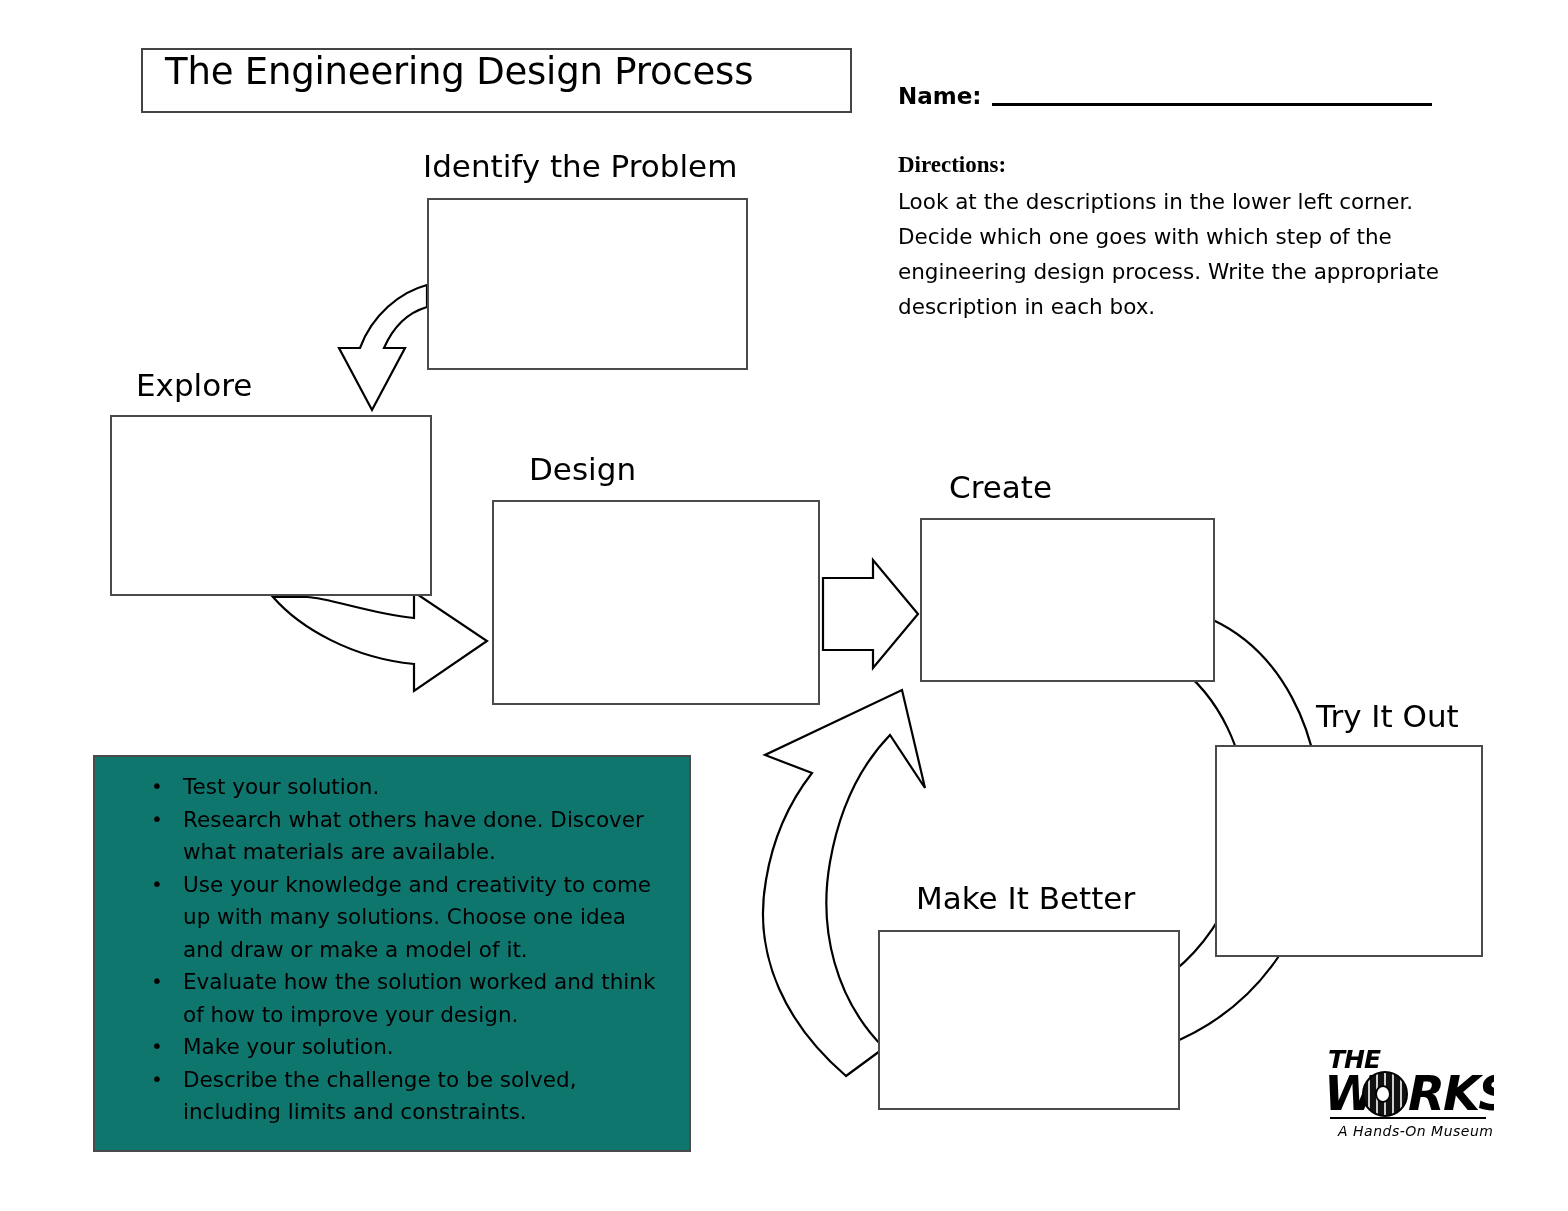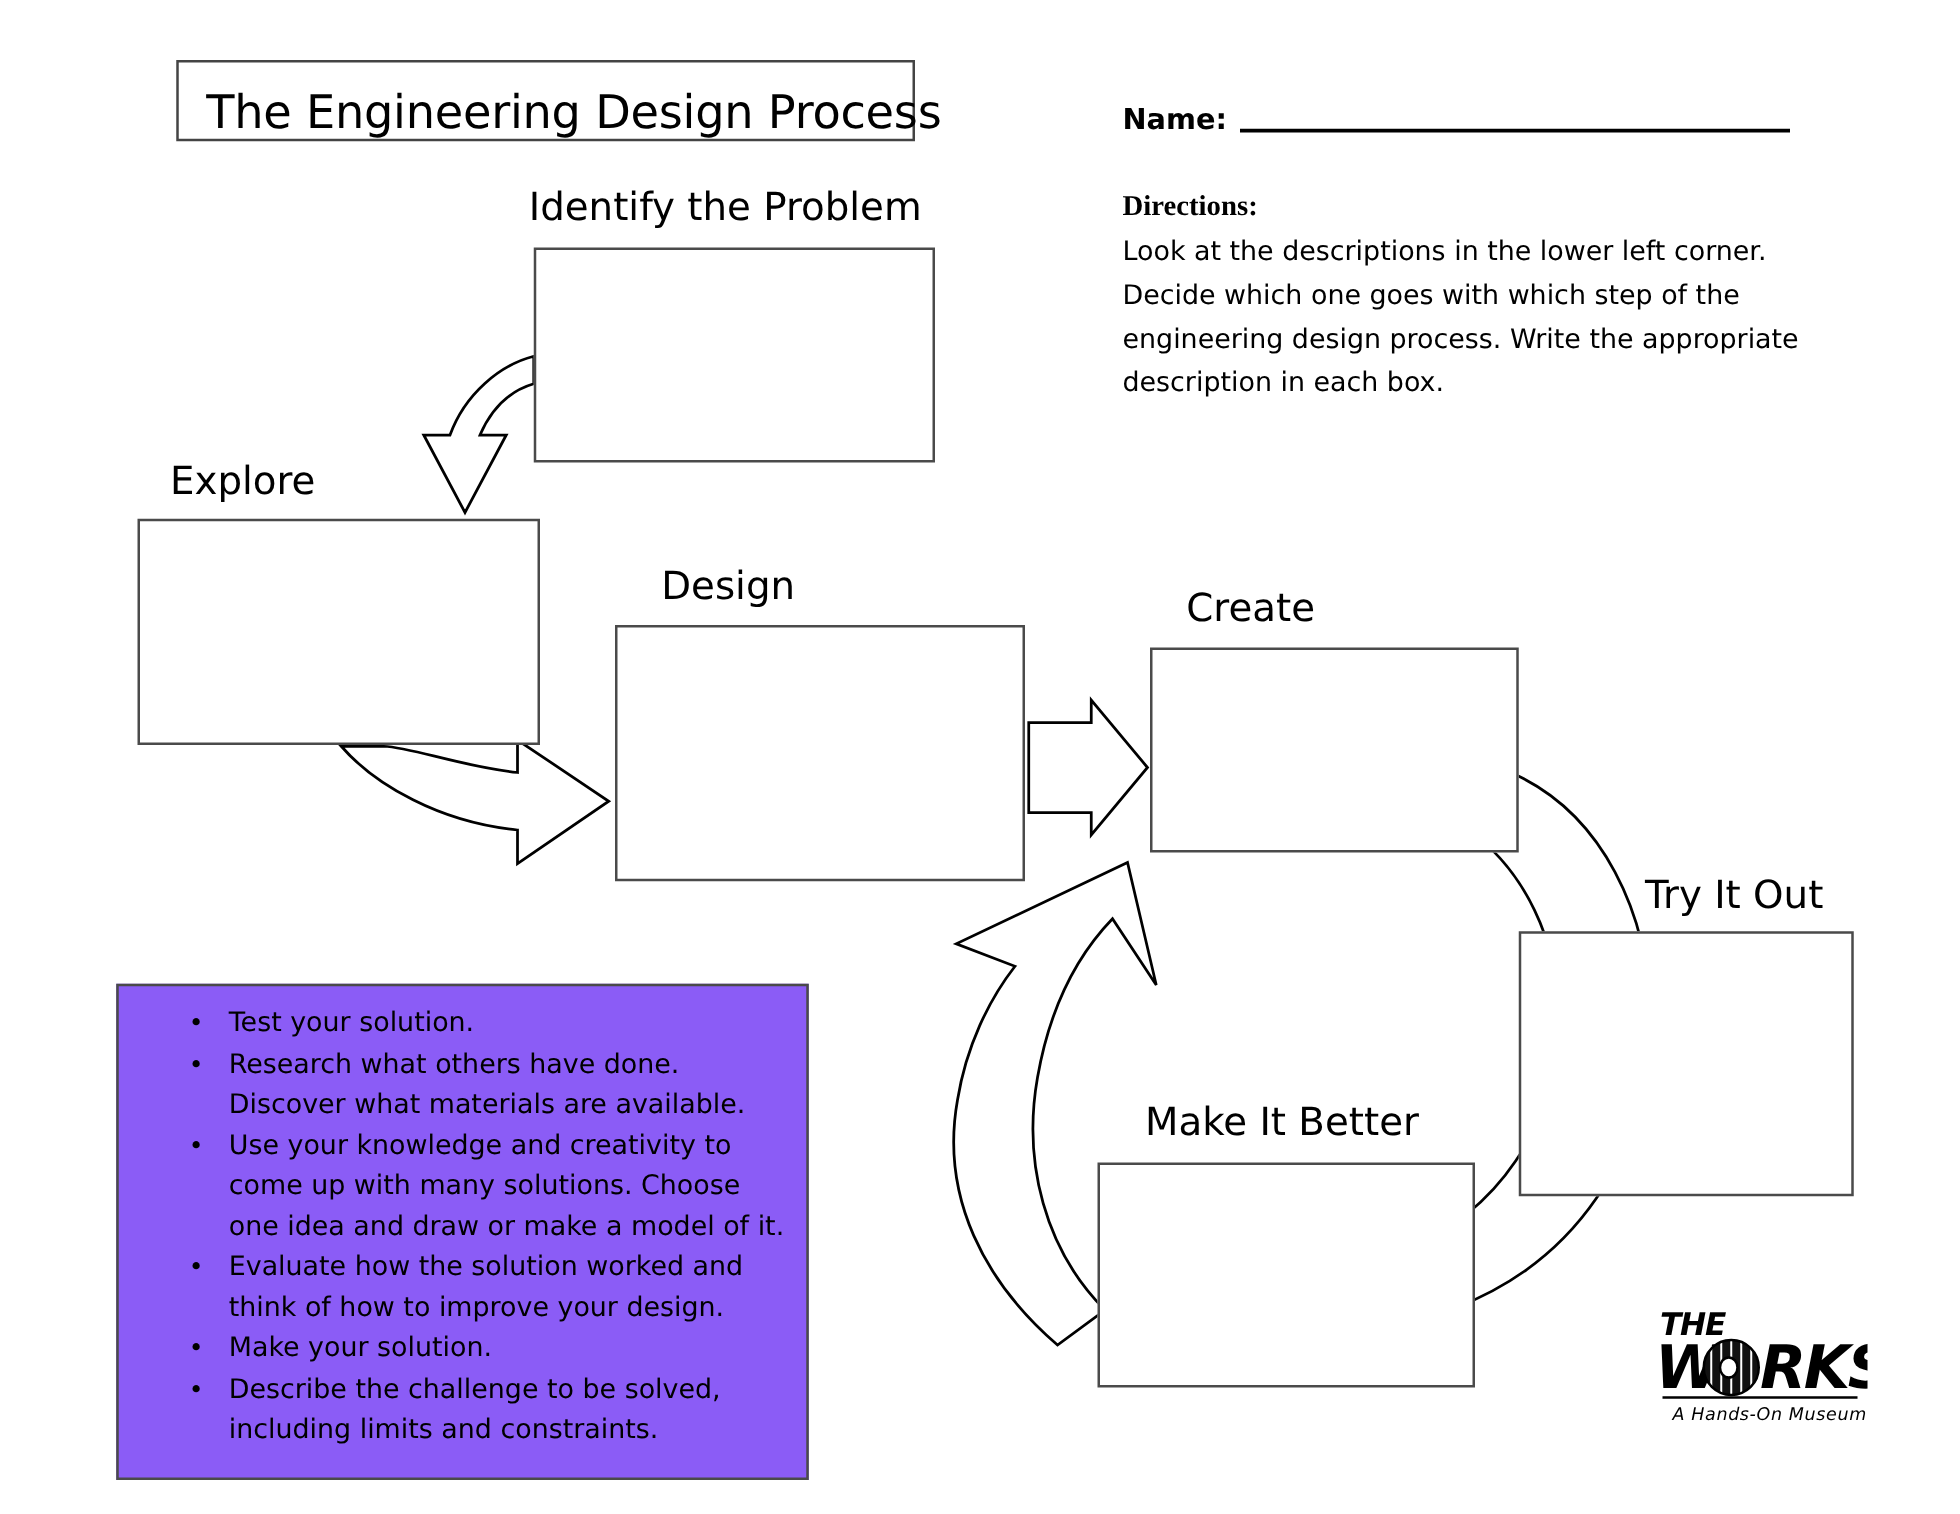--- a/index.html
+++ b/index.html
@@ -21,25 +21,25 @@
     left: 0; top: 0;
     width: 1568px;
     height: 1211px;
     pointer-events: none;
   }
 
   
   .title-box {
     position: absolute;
     left: 141px; top: 48px;
-    width: 591px; height: 65px;
+    width: 711px; height: 65px;
     border: 2px solid #444444;
     box-sizing: border-box;
     display: flex;
-    align-items: flex-end;
+    align-items: flex-start;
     padding-left: 22px;
   }
   .title-text {
     font-size: 37px;
     letter-spacing: -0.2px;
     white-space: nowrap;
   }
 
   
   .name-row {
@@ -101,25 +101,24 @@
   .box-explore  { left: 110px; top: 415px;  width: 322px; height: 181px; }
   .box-design   { left: 492px; top: 500px;  width: 328px; height: 205px; }
   .box-create   { left: 920px; top: 518px;  width: 295px; height: 164px; }
   .box-tryitout { left: 1215px; top: 745px; width: 268px; height: 212px; }
   .box-makeit   { left: 878px; top: 930px;  width: 302px; height: 180px; }
 
   
   .desc-panel {
     position: absolute;
     left: 93px; top: 755px;
-    width: 554px; height: 397px;
+    width: 598px; height: 397px;
     border: 2px solid #4a4a4a;
     box-sizing: border-box;
-    background: #8b5cf6;
-    margin-top: 32px;
+    background: #0f766e;
   }
   .desc-list {
     margin: 0;
     padding: 14px 16px 0 56px;
     list-style: none;
   }
   .desc-item {
     position: relative;
     font-size: 21.5px;
     line-height: 32.5px;

